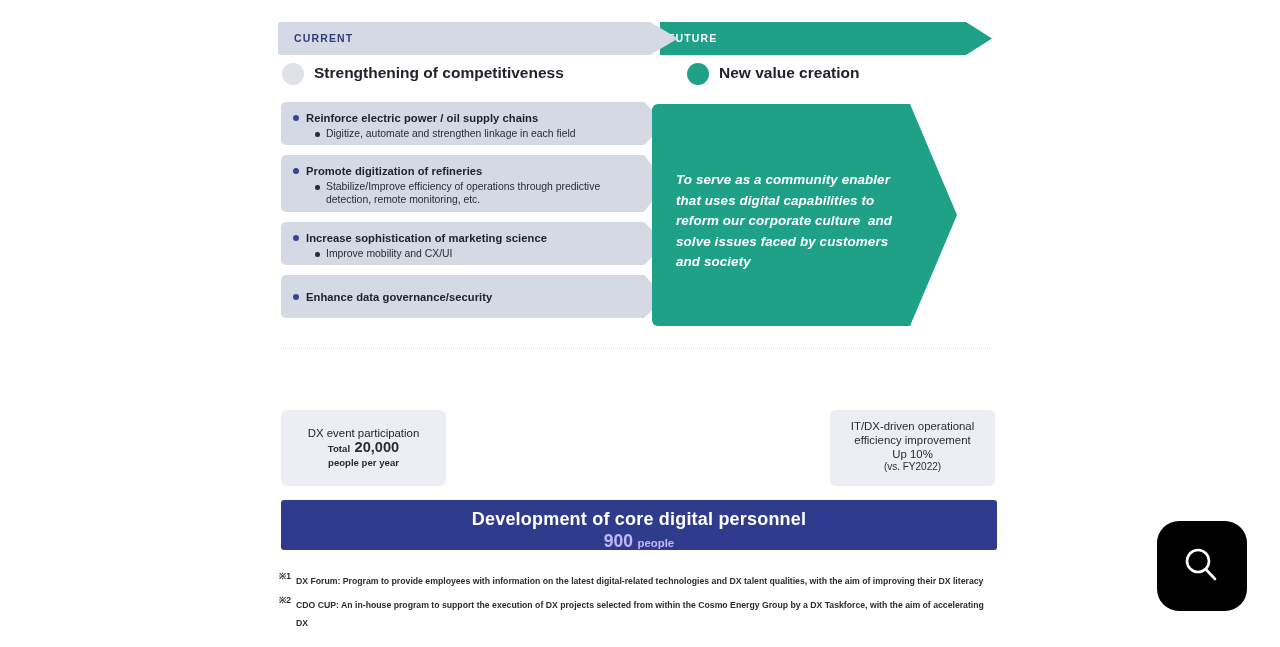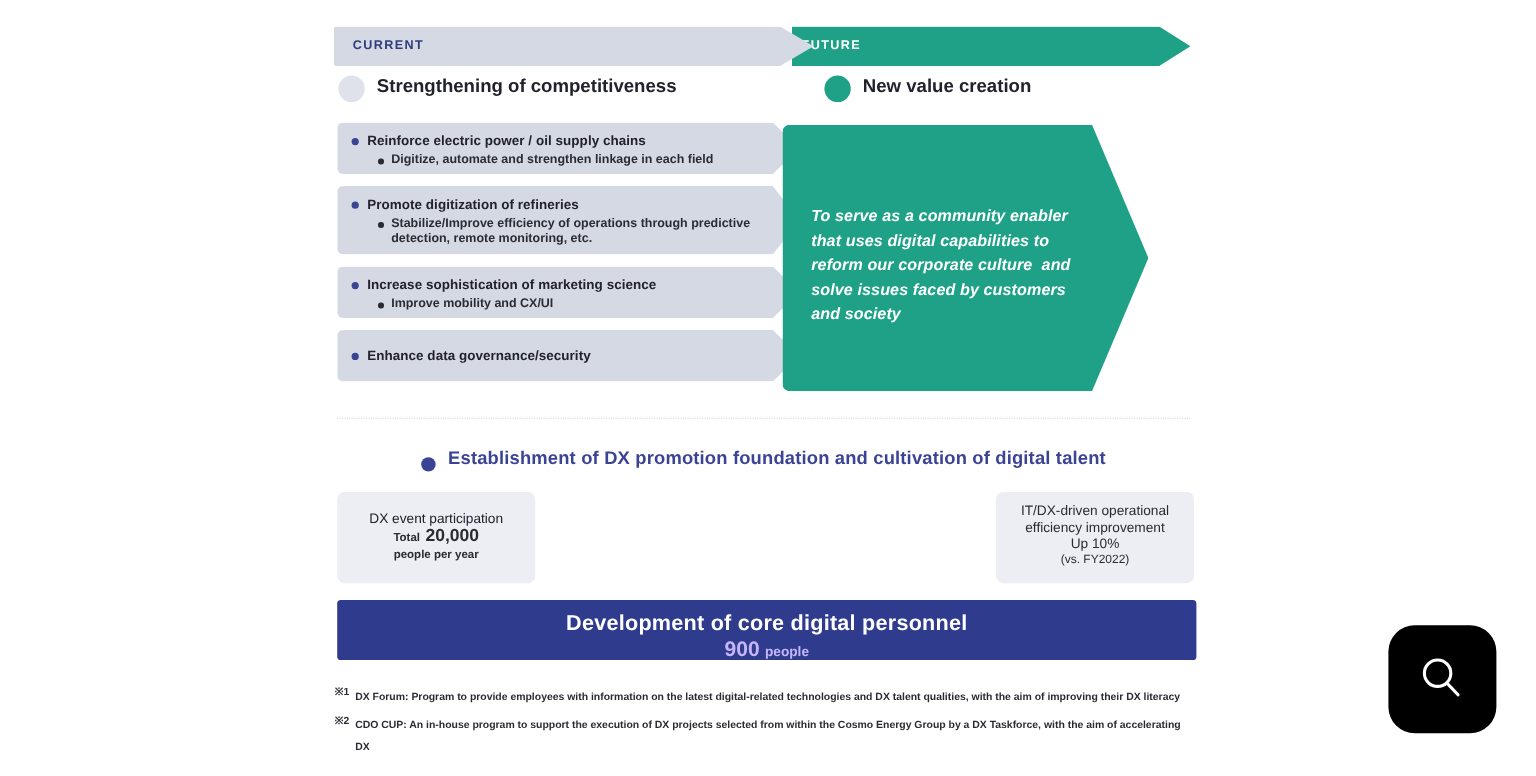--- a/index.html
+++ b/index.html
@@ -65,21 +65,21 @@
     font-size:11.2px; font-weight:bold; color:#22222c; line-height:14px;
     letter-spacing:0.05px;
   }
   .card .l1::before {
     content:""; position:absolute; left:0; top:4px;
     width:6px; height:6px; border-radius:50%; background:#3b4395;
   }
   .card .subs { margin-top:3px; padding-left:22px; }
   .card .l2 {
     position:relative; padding-left:11px; margin-top:1px;
-    font-size:10.4px; font-weight:bold; color:#2b2b33; line-height:12.6px;
+    font-size:10.4px; font-weight:normal; color:#2b2b33; line-height:12.6px;
   }
   .card .l2::before {
     content:""; position:absolute; left:0; top:4px;
     width:4.5px; height:4.5px; border-radius:50%; background:#2b2b33;
   }
   .card.c1 { height:43px; }
   .card.c2 { height:57px; }
   .card.c3 { height:43px; }
   .card.c4 { height:43px; padding-top:15px; }
 
@@ -214,25 +214,20 @@
       <div class="l1">Enhance data governance/security</div>
     </div>
   </div>
 
   <div class="greenbox">
     <div class="gtext">To serve as a community enabler that uses digital capabilities to reform our corporate culture  and solve issues faced by customers and society</div>
   </div>
 
   <div class="divider"></div>
 
-  <div class="found-head">
-    <span class="inner">
-      <span class="t">Establishment of DX promotion foundation and cultivation of digital talent</span>
-    </span>
-  </div>
 
   <div class="stats">
 
     <div class="stat s1">
       <div class="pad">
         <div class="title">DX event participation</div>
         <div class="line">
           <span class="sm">Total</span>
           <span class="big">20,000</span>
         </div>

